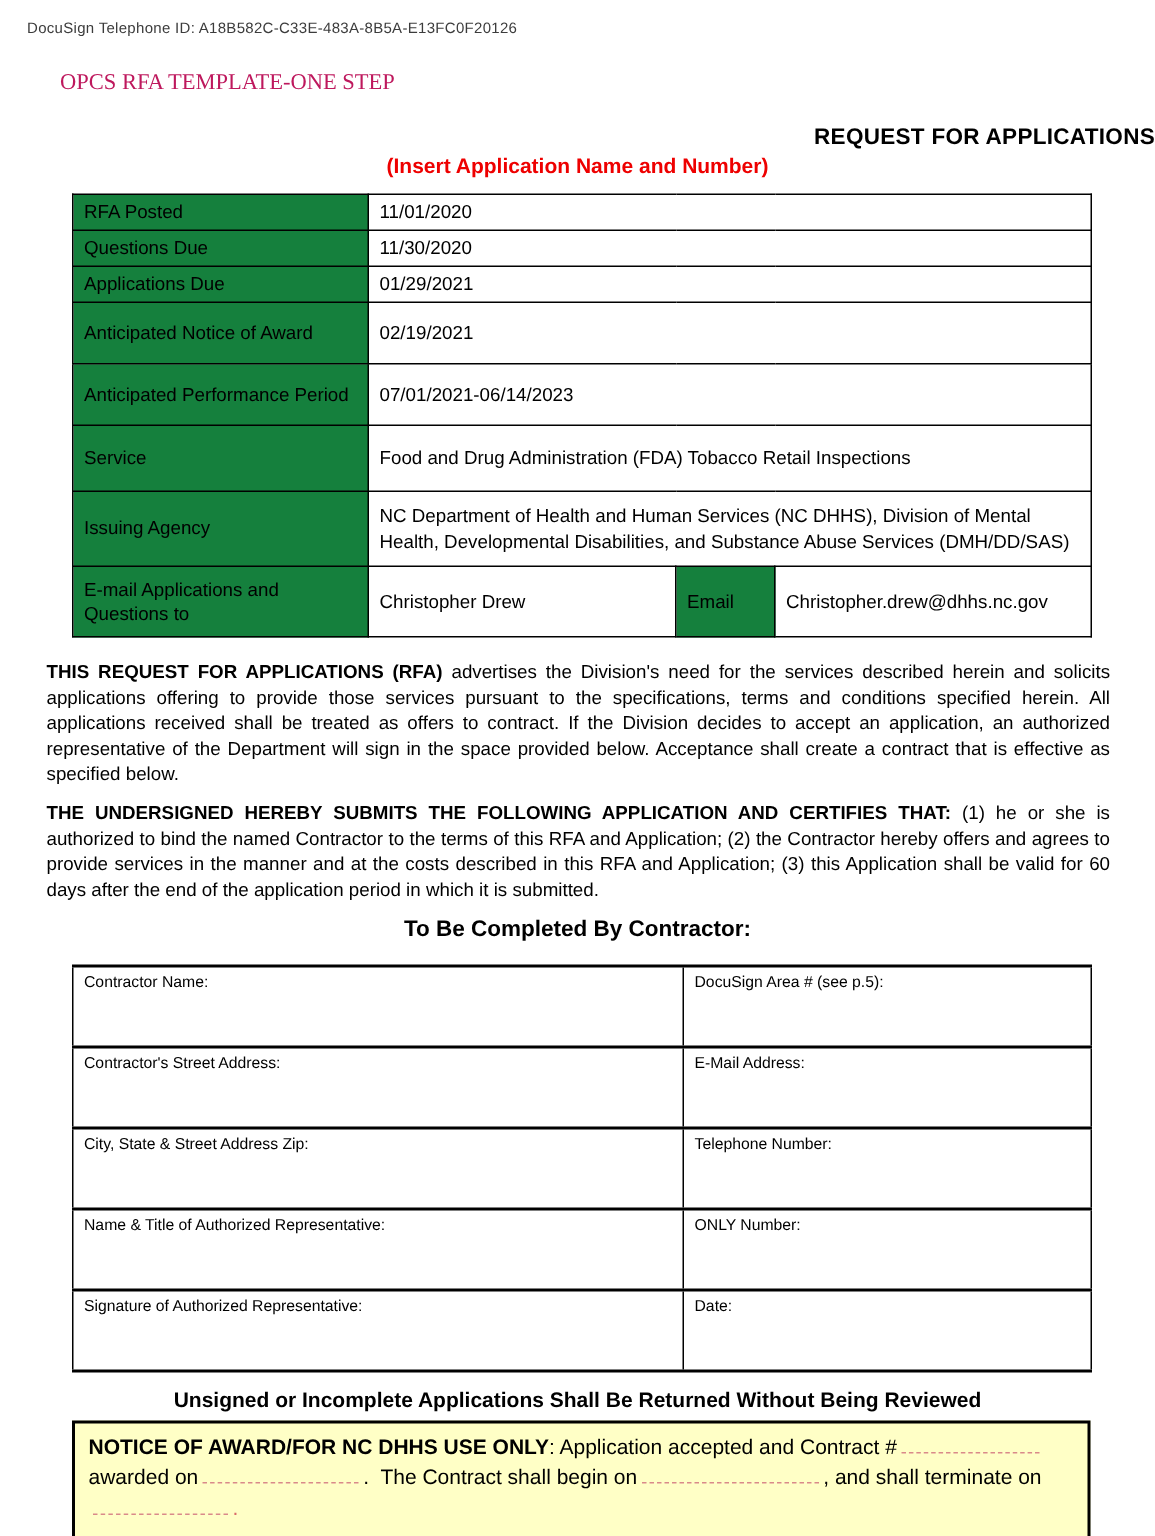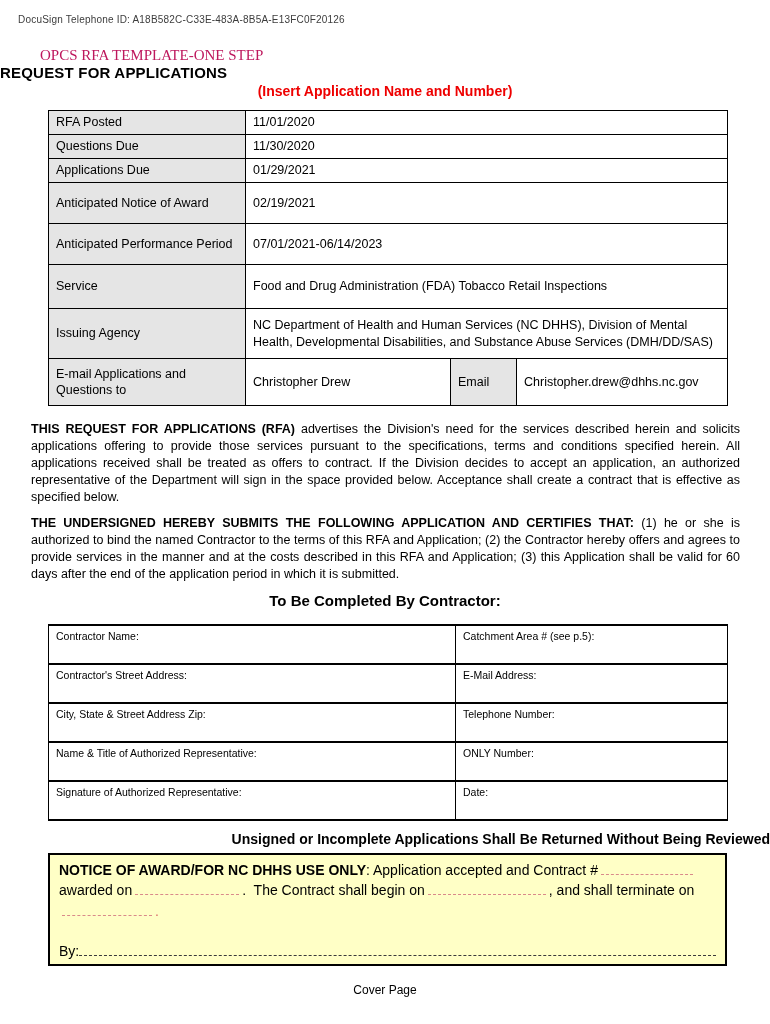--- a/index.html
+++ b/index.html
@@ -19,21 +19,22 @@
     color: #3c3c3c;
     letter-spacing: 0.2px;
   }
   .opcs {
     margin: 22px 0 0 40px;
     font-family: "Liberation Serif", serif;
     font-size: 15px;
     color: #be185d;
   }
   .title {
-    text-align: left;
+    margin-top: 19px;
+    text-align: right;
     font-size: 15px;
     font-weight: bold;
     letter-spacing: 0.2px;
   }
   .subtitle {
     margin-top: 2px;
     text-align: center;
     font-size: 14px;
     font-weight: bold;
     color: #ee0000;
@@ -43,21 +44,21 @@
     margin: 11px 0 0 48px;
     width: 679px;
     font-size: 12.5px;
   }
   .rfa-table td {
     border: 1px solid #000000;
     padding: 3px 7px;
     vertical-align: middle;
     line-height: 1.3;
   }
-  .rfa-table td.y { background: #e5e5e5; }
+  .rfa-table td.y { background: #15803d; }
   .h24 { height: 24px; }
   .h41 { height: 41px; }
   .h44 { height: 44px; }
   .h50 { height: 50px; }
   .h47 { height: 47px; }
   .para {
     margin: 15px 30px 0 31px;
     font-size: 12.5px;
     line-height: 1.36;
     text-align: justify;
@@ -73,26 +74,26 @@
     margin: 15px 0 0 48px;
     width: 679px;
     font-size: 10.5px;
   }
   .contractor-table td {
     border-left: 1px solid #000000;
     border-right: 1px solid #000000;
     border-top: 2px solid #000000;
     border-bottom: 2px solid #000000;
     padding: 4px 7px;
-    height: 39px;
+    height: 54px;
     vertical-align: top;
   }
   .unsigned-heading {
     margin-top: 10px;
-    text-align: right;
+    text-align: center;
     font-size: 14px;
     font-weight: bold;
   }
   .notice-box {
     margin: 6px 0 0 48px;
     width: 679px;
     border: 2px solid #000000;
     background: #ffffc6;
     padding: 5px 9px 3px 9px;
     font-size: 14px;
@@ -187,21 +188,21 @@
   <div class="section-heading">To Be Completed By Contractor:</div>
 
   <table class="contractor-table">
     <colgroup>
         <col style="width:407px">
         <col style="width:272px">
       </colgroup>
     <tbody>
         <tr>
       <td>Contractor Name:</td>
-      <td>Catchment Area # (see p.5):</td>
+      <td>DocuSign Area # (see p.5):</td>
     </tr>
     <tr>
       <td>Contractor's Street Address:</td>
       <td>E-Mail Address:</td>
     </tr>
     <tr>
       <td>City, State &amp; Street Address Zip:</td>
       <td>Telephone Number:</td>
     </tr>
     <tr>

